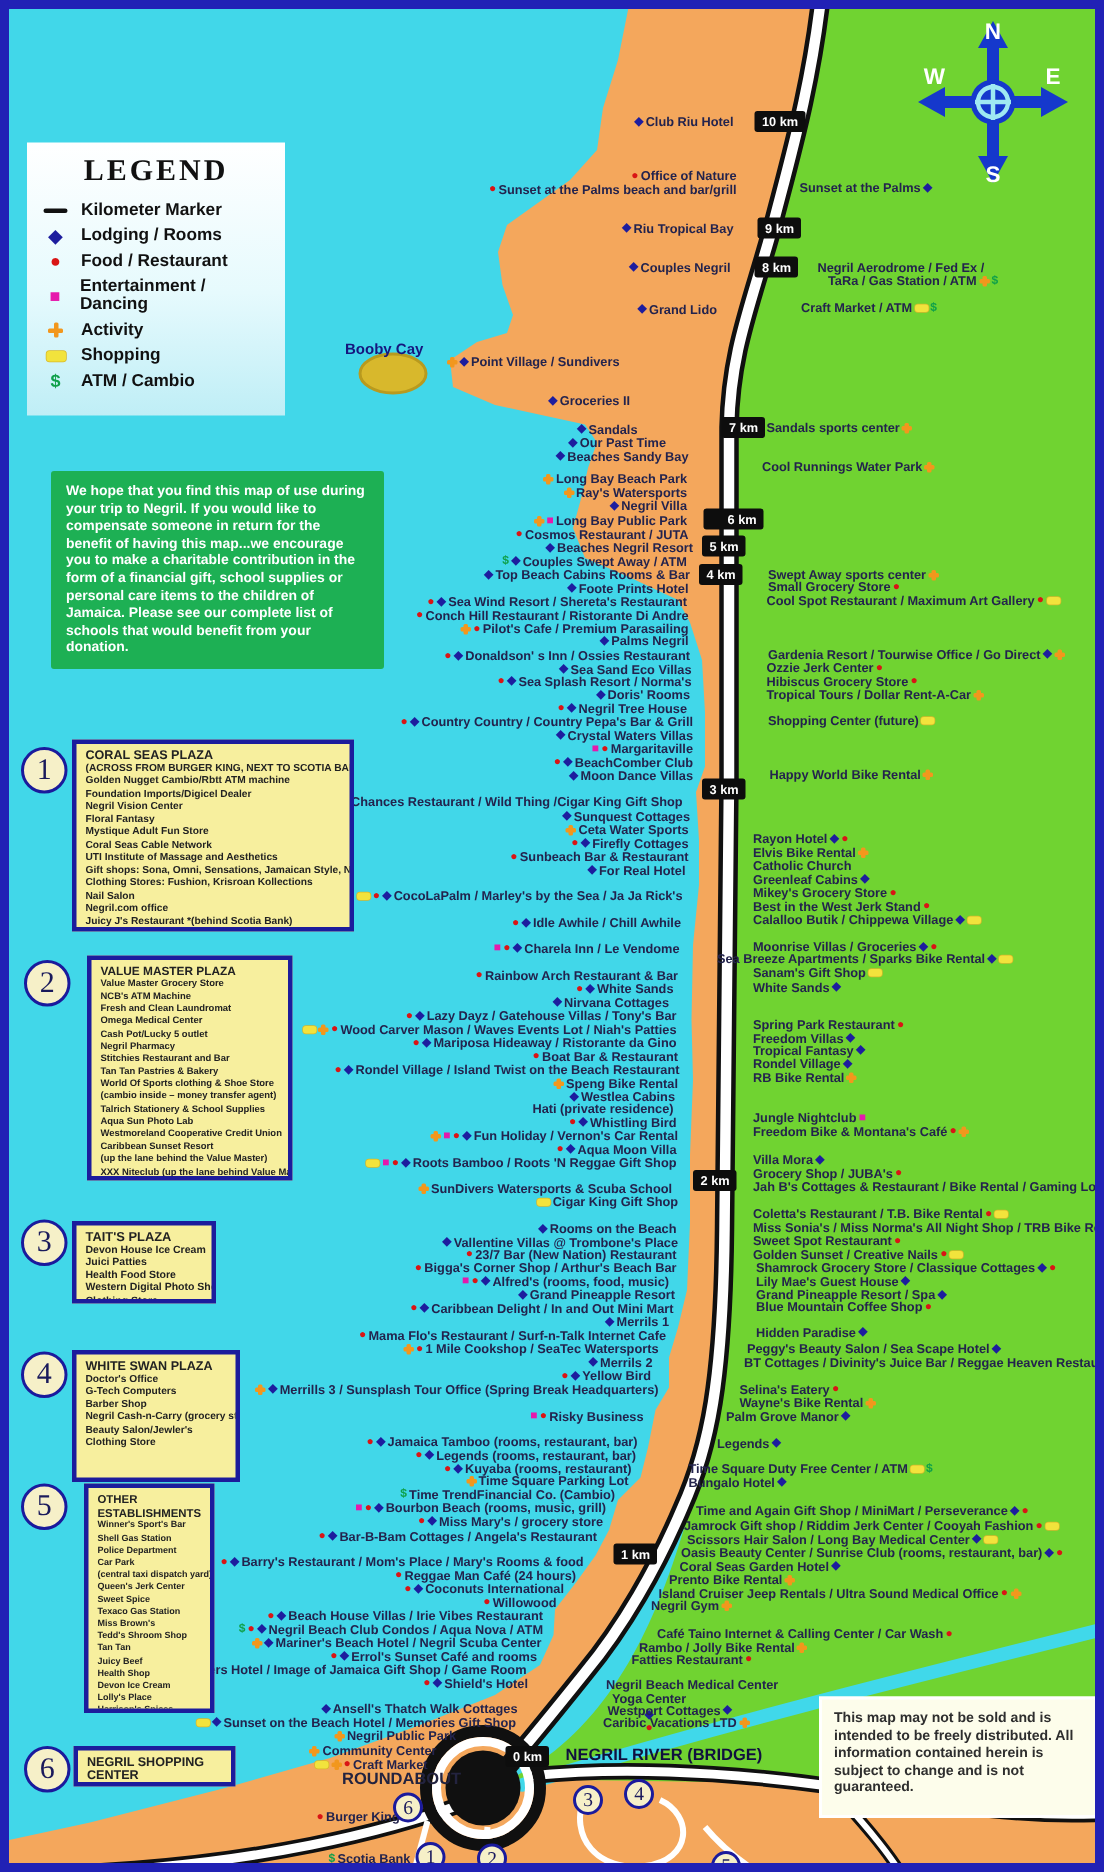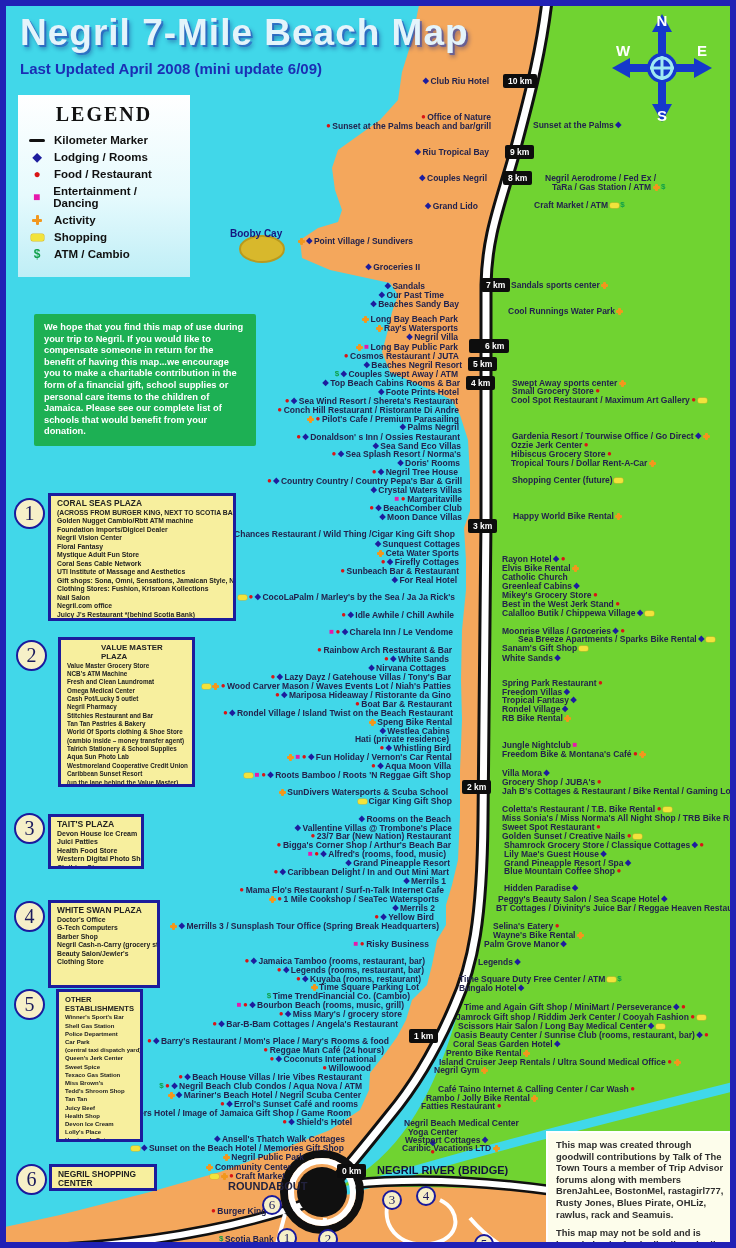--- a/index.html
+++ b/index.html
@@ -124,24 +124,20 @@
       <path d="M470,1218 C480,1230 492,1240 505,1248"></path>
     </g>
 
     <g>
       <circle cx="322" cy="1192" r="38" fill="none" stroke="#101010" stroke-width="8"></circle>
       <circle cx="322" cy="1192" r="31" fill="none" stroke="#ffffff" stroke-width="6"></circle>
       <circle cx="322" cy="1192" r="25" fill="#101010"></circle>
     </g>
   </svg>
 
-  <div class="hdr">
-    <div class="title">Negril 7-Mile Beach Map</div>
-    <div class="subtitle">Last Updated April 2008 (mini update 6/09)</div>
-  </div>
 
   <svg class="compass" width="104" height="112" viewBox="0 0 104 112">
     <g fill="#1538cc">
       <rect x="48" y="14" width="8" height="84" rx="2"></rect>
       <rect x="10" y="52" width="84" height="8" rx="2"></rect>
       <polygon points="52,2 42,20 62,20"></polygon>
       <polygon points="52,110 42,92 62,92"></polygon>
       <polygon points="2,56 20,46 20,66"></polygon>
       <polygon points="102,56 84,46 84,66"></polygon>
     </g>
@@ -203,21 +199,20 @@
       </div>
   </div>
 
   <div class="donation">We hope that you find this map of use during your trip to Negril.  If you would like to compensate someone in return for the benefit of having this map...we encourage you to make a charitable contribution in the form of a financial gift, school supplies or personal care items to the children of Jamaica.  Please see our complete list of schools that would benefit from your donation.</div>
 
   <div class="bigname" style="left:224px;top:222px;font-size:10px;">Booby Cay</div>
   <div class="bigname" style="left:222px;top:1174px;font-size:11px;color:#23233f;">ROUNDABOUT</div>
   <div class="bigname" style="left:371px;top:1158px;font-size:11px;color:#10103f;">NEGRIL RIVER (BRIDGE)</div>
 
   <div class="credits">
-    <p>This map was created through goodwill contributions by Talk of The Town Tours a member of Trip Advisor forums along with members BrenJahLee, BostonMel, rastagirl777, Rusty Jones, Blues Pirate, OHLiz, rawlus, rack and Seamuis.</p>
     <p>This map may not be sold and is intended to be freely distributed.  All information contained herein is subject to change and is not guaranteed.</p>
   </div>
 
   <div id="gen-layer">
       <div class="mlabel" style="top: 70px; right: 241px;">
         <span class="icon i-lodging">◆</span>
         <span>Club Riu Hotel</span>
       </div>
       <div class="mlabel" style="top: 106px; right: 239px;">
         <span class="icon i-food">●</span>
@@ -752,21 +747,21 @@
       <div class="mlabel" style="top: 602px; left: 496px;">
         <span>Calalloo Butik / Chippewa Village</span>
         <span class="icon i-lodging">◆</span>
         <span class="shopblob"></span>
       </div>
       <div class="mlabel" style="top: 620px; left: 496px;">
         <span>Moonrise Villas / Groceries</span>
         <span class="icon i-lodging">◆</span>
         <span class="icon i-food">●</span>
       </div>
-      <div class="mlabel" style="top: 628px; left: 512px;">
+      <div class="mlabel" style="top: 628px; left: 472px;">
         <span>Sea Breeze Apartments / Sparks Bike Rental</span>
         <span class="icon i-lodging">◆</span>
         <span class="shopblob"></span>
       </div>
       <div class="mlabel" style="top: 637px; left: 496px;">
         <span>Sanam's Gift Shop</span>
         <span class="shopblob"></span>
       </div>
       <div class="mlabel" style="top: 647px; left: 496px;">
         <span>White Sands</span>
@@ -977,21 +972,21 @@
         <div class="pline" style="font-size: 6.8px; line-height: 8.5px;">Coral Seas Cable Network</div>
         <div class="pline" style="font-size: 6.8px; line-height: 8.5px;">UTI Institute of Massage and Aesthetics</div>
         <div class="pline" style="font-size: 6.8px; line-height: 8.5px;">Gift shops: Sona, Omni, Sensations, Jamaican Style, No Problem</div>
         <div class="pline" style="font-size: 6.8px; line-height: 8.5px;">Clothing Stores:  Fushion, Krisroan Kollections</div>
         <div class="pline" style="font-size: 6.8px; line-height: 8.5px;">Nail Salon</div>
         <div class="pline" style="font-size: 6.8px; line-height: 8.5px;">Negril.com office</div>
         <div class="pline" style="font-size: 6.8px; line-height: 8.5px;">Juicy J's Restaurant *(behind Scotia Bank)</div>
       </div>
       <div class="pcircle" style="left: 8px; top: 492px;">1</div>
       <div class="plaza" style="left: 52px; top: 631px; width: 137px; height: 150px;">
-        <div class="ptitle" style="font-size: 7.9px; line-height: 9.35px; margin-left: 34px;">VALUE MASTER PLAZA</div>
+        <div class="ptitle" style="font-size: 7.9px; line-height: 9.35px;">VALUE MASTER PLAZA</div>
         <div class="pline" style="font-size: 6.3px; line-height: 8.35px;">Value Master Grocery Store</div>
         <div class="pline" style="font-size: 6.3px; line-height: 8.35px;">NCB's ATM Machine</div>
         <div class="pline" style="font-size: 6.3px; line-height: 8.35px;">Fresh and Clean Laundromat</div>
         <div class="pline" style="font-size: 6.3px; line-height: 8.35px;">Omega Medical Center</div>
         <div class="pline" style="font-size: 6.3px; line-height: 8.35px;">Cash Pot/Lucky 5 outlet</div>
         <div class="pline" style="font-size: 6.3px; line-height: 8.35px;">Negril Pharmacy</div>
         <div class="pline" style="font-size: 6.3px; line-height: 8.35px;">Stitchies Restaurant and Bar</div>
         <div class="pline" style="font-size: 6.3px; line-height: 8.35px;">Tan Tan Pastries &amp; Bakery</div>
         <div class="pline" style="font-size: 6.3px; line-height: 8.35px;">World Of Sports clothing &amp; Shoe Store</div>
         <div class="pline" style="font-size: 6.3px; line-height: 8.35px;">   (cambio inside – money transfer agent)</div>

